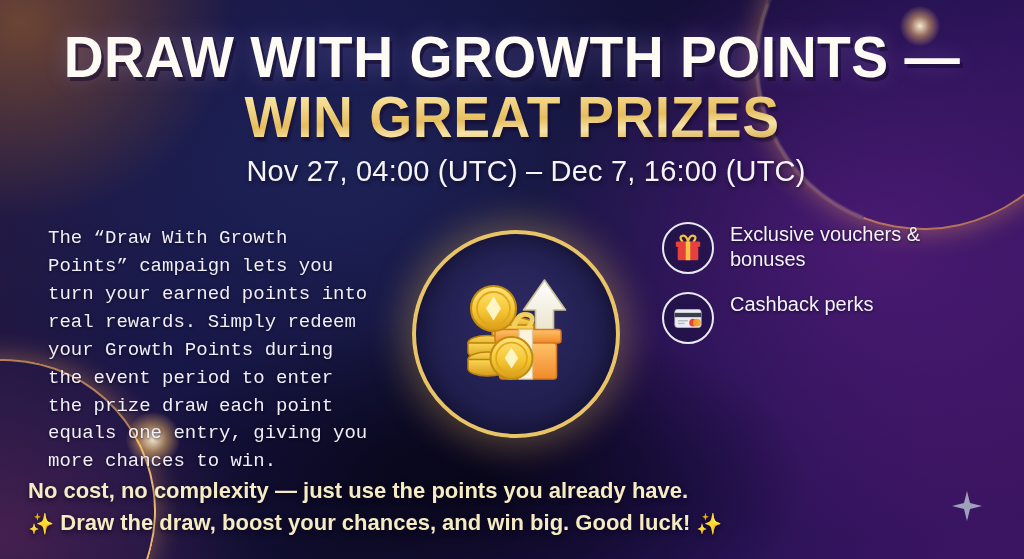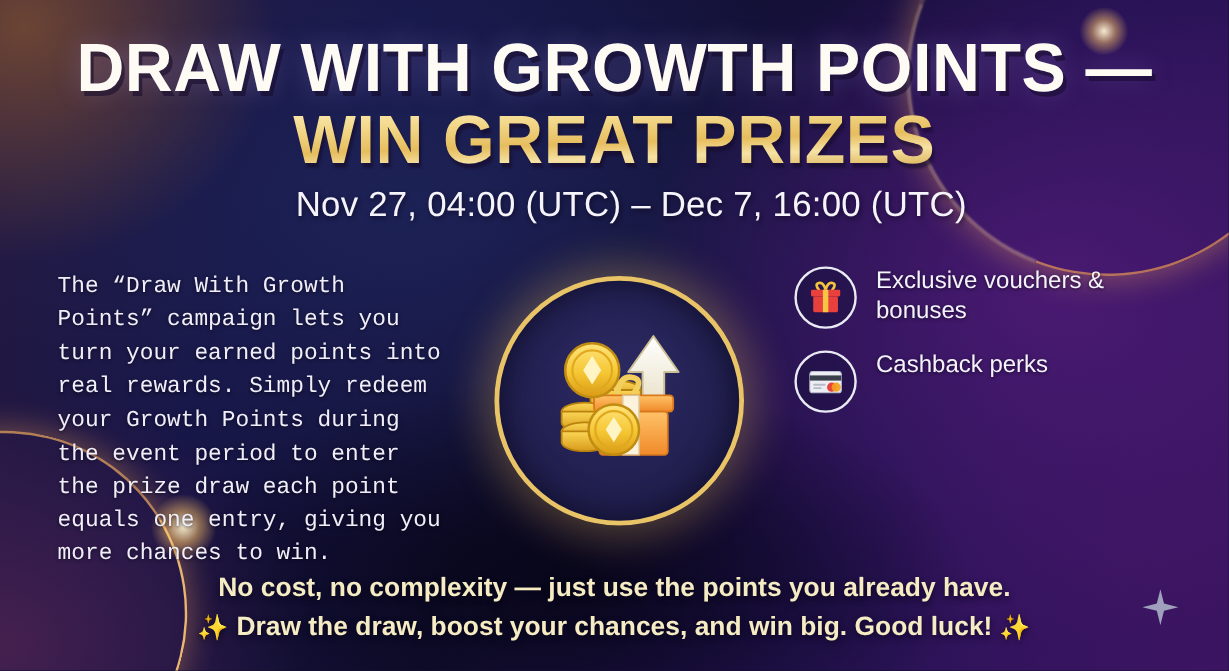--- a/index.html
+++ b/index.html
@@ -178,22 +178,22 @@
     font-size: 20px;
     line-height: 1.25;
     color: #f4f2fb;
     text-shadow: 0 1px 3px rgba(8,4,22,0.7);
   }
 
   
   .tagline {
     position: absolute;
     left: 0; right: 0; bottom: 20px;
-    text-align: center;
     z-index: 5;
+    padding-left: 28px;
   }
   .tag-line {
     font-size: 22px;
     font-weight: 700;
     color: #f6ecc4;
     line-height: 1.45;
     text-shadow: 0 2px 5px rgba(8,4,22,0.75);
   }
   .spark {
     display: inline-block;

